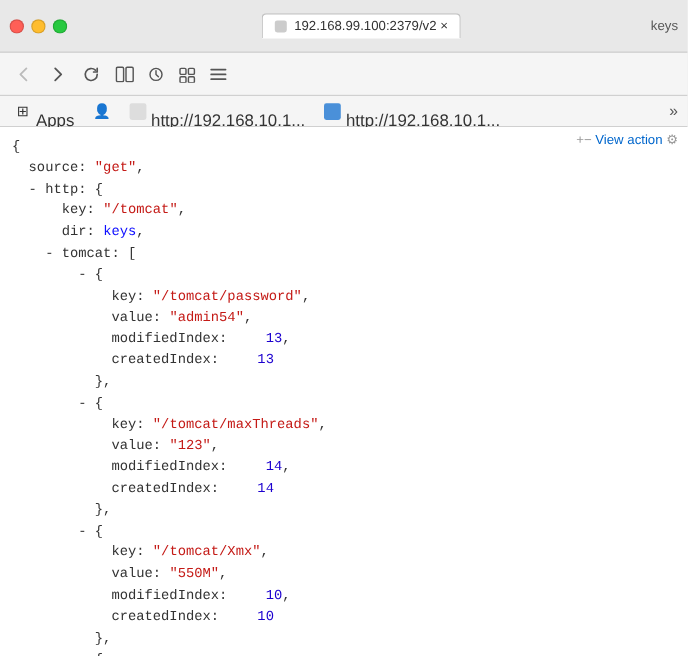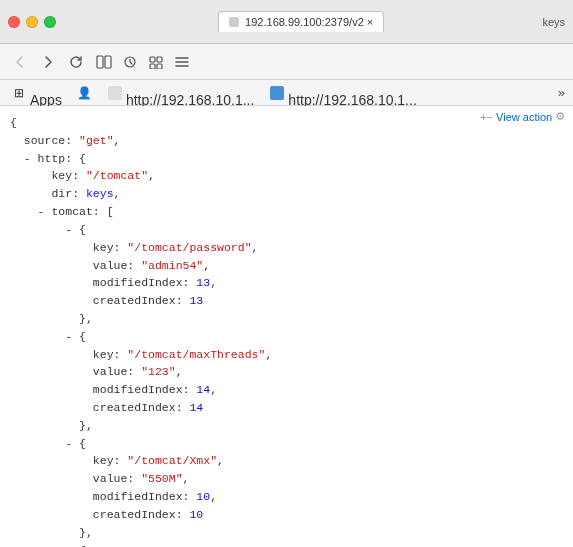--- a/index.html
+++ b/index.html
@@ -215,21 +215,21 @@
       font-family: 'Courier New', Courier, monospace;
       font-size: 11.5px;
       line-height: 1.55;
       color: #333;
       white-space: pre;
       padding-top: 2px;
     }
     .json-content .brace { color: #333; }
     .json-content .key { color: #333; }
     .json-content .string { color: #c41a16; }
-    .json-content .number { color: #1c00cf; }
+    .json-content .number { color: #1c00cf; margin-left: 25px; }
     .json-content .bool { color: #0e0eff; }
   </style>
 </head>
 <body>
 
 <div class="titlebar">
   <div class="traffic-lights">
     <div class="traffic-light close"></div>
     <div class="traffic-light minimize"></div>
     <div class="traffic-light maximize"></div>

